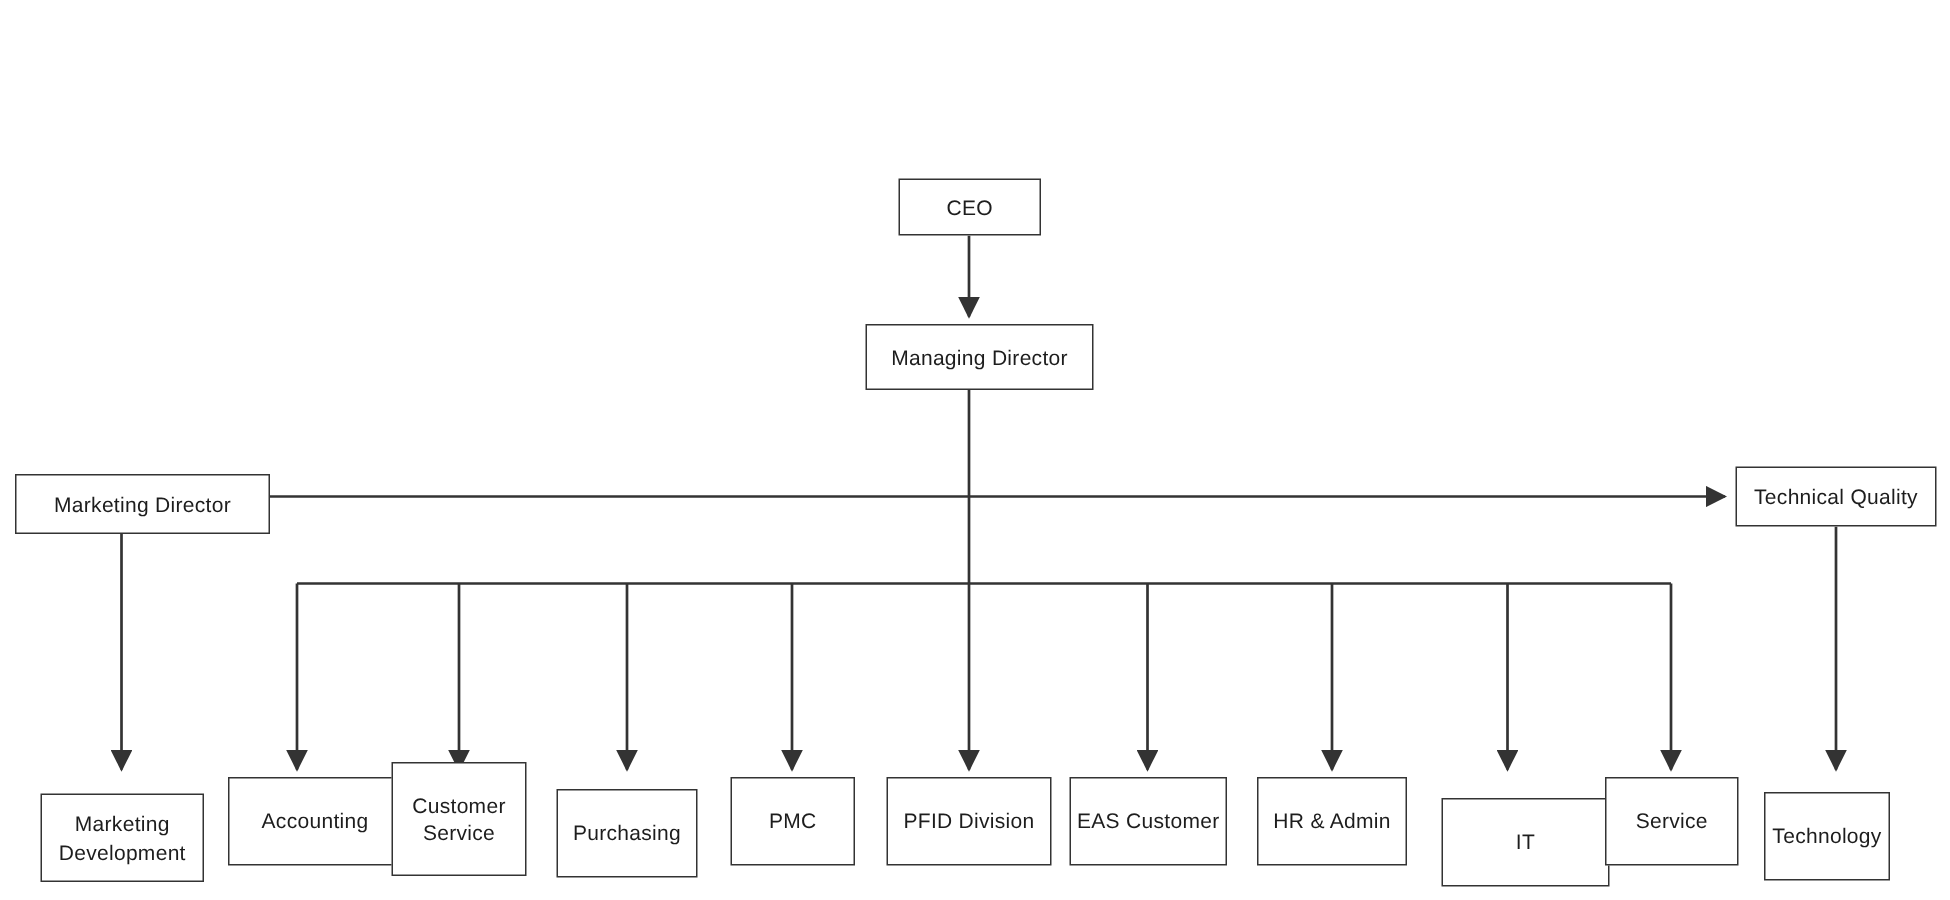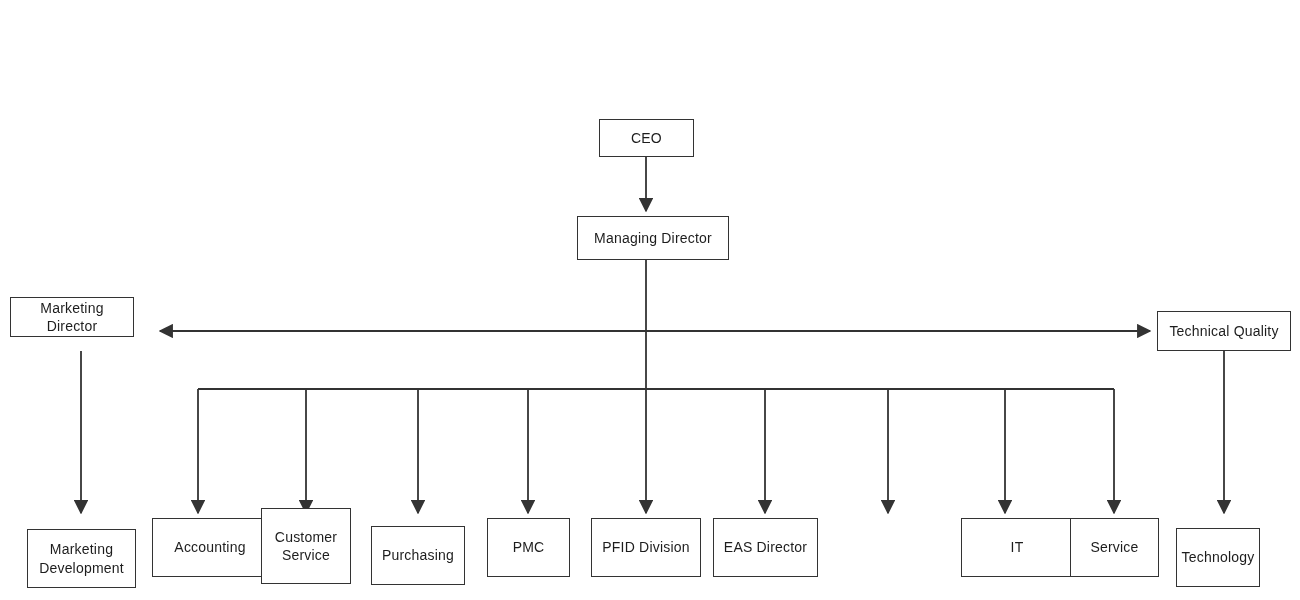--- a/index.html
+++ b/index.html
@@ -76,21 +76,21 @@
   </svg>
 
   <div class="node" style="left:599px;top:71px;width:95px;height:38px">
     <span>CEO</span>
   </div>
 
   <div class="node" style="left:577px;top:168px;width:152px;height:44px">
     <span>Managing Director</span>
   </div>
 
-  <div class="node" style="left:10px;top:249px;width:124px;height:40px">
+  <div class="node" style="left:10px;top:268px;width:170px;height:40px">
     <span>Marketing Director</span>
   </div>
   <div class="node" style="left:1157px;top:263px;width:134px;height:40px">
     <span>Technical Quality</span>
   </div>
 
   <div class="node" style="left:27px;top:481px;width:109px;height:59px">
     <span>Marketing Development</span>
   </div>
   <div class="node" style="left:152px;top:470px;width:116px;height:59px">
@@ -102,23 +102,26 @@
   <div class="node" style="left:371px;top:478px;width:94px;height:59px">
     <span>Purchasing</span>
   </div>
   <div class="node" style="left:487px;top:470px;width:83px;height:59px">
     <span>PMC</span>
   </div>
   <div class="node" style="left:591px;top:470px;width:110px;height:59px">
     <span>PFID Division</span>
   </div>
   <div class="node" style="left:713px;top:470px;width:105px;height:59px">
-    <span>EAS Director</span>
+    <span>EAS Customer</span>
   </div>
-  <div class="node" style="left:961px;top:470px;width:112px;height:59px">
+  <div class="node" style="left:838px;top:470px;width:100px;height:59px">
+    <span>HR &amp; Admin</span>
+  </div>
+  <div class="node" style="left:961px;top:484px;width:112px;height:59px">
     <span>IT</span>
   </div>
   <div class="node" style="left:1070px;top:470px;width:89px;height:59px">
     <span>Service</span>
   </div>
   <div class="node" style="left:1176px;top:480px;width:84px;height:59px">
     <span>Technology</span>
   </div>
 
 </div>

